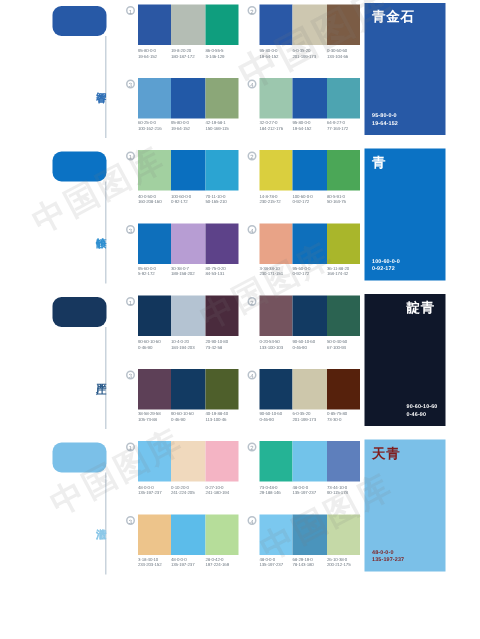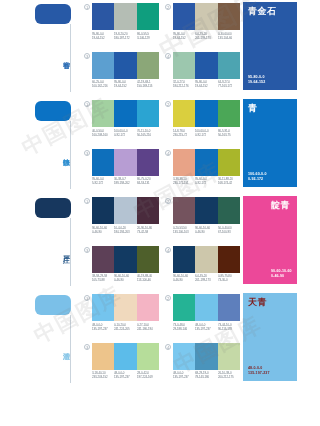--- a/index.html
+++ b/index.html
@@ -482,21 +482,21 @@
                 <span class="rgb">201-199-173</span>
               </div>
               <div class="code">
                 <span class="cmyk">0-85-75-80</span>
                 <span class="rgb">73-30-0</span>
               </div>
             </div>
           </div>
         </div>
         <div class="feature-col">
-          <div class="feature-card" style="background: #ec4899; color: rgb(255, 255, 255); padding-left: 28px;">
+          <div class="feature-card" style="background: #0f172a; color: rgb(255, 255, 255); padding-left: 28px;">
             <div class="feature-name">靛青</div>
             <div class="feature-codes">
               <span>90-60-10-60</span>
               <span>0-46-90</span>
             </div>
           </div>
         </div>
       </div>
       <div class="section">
         <div class="mood-col">

